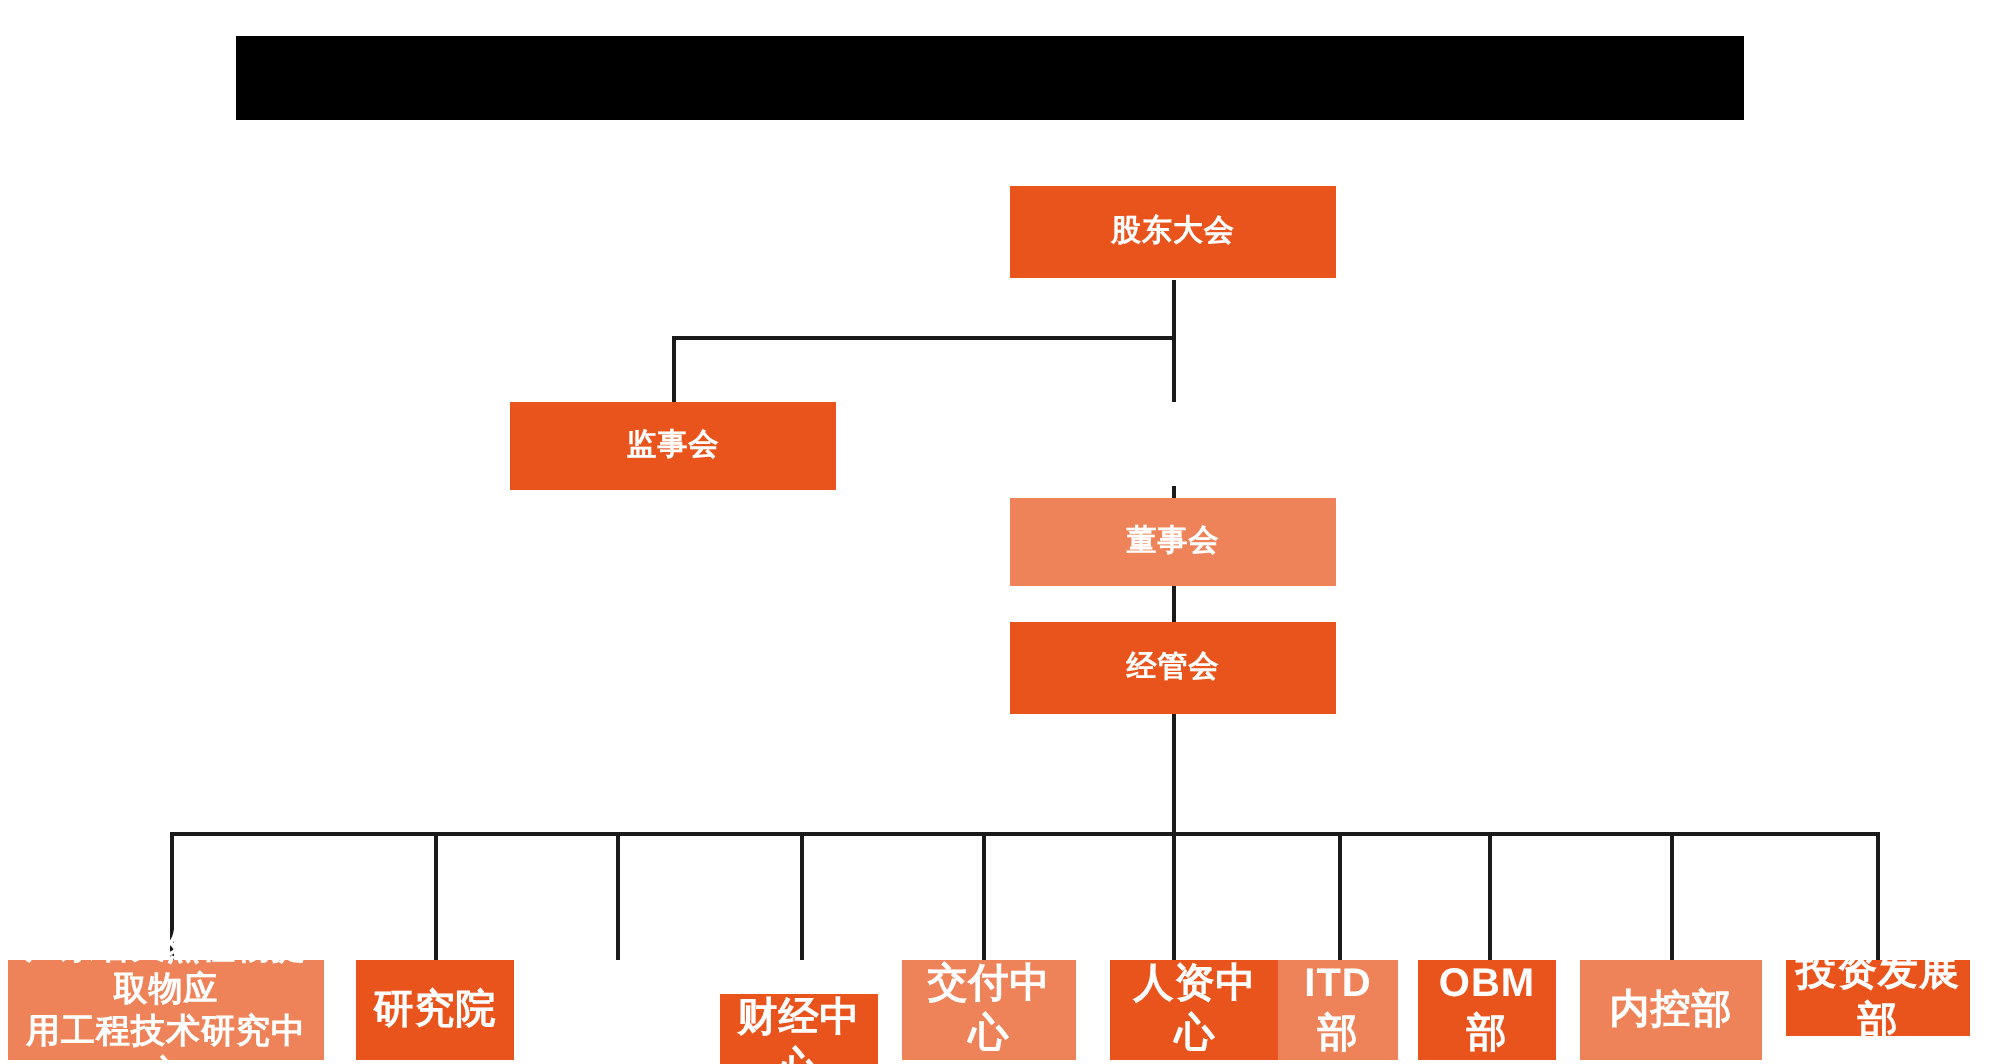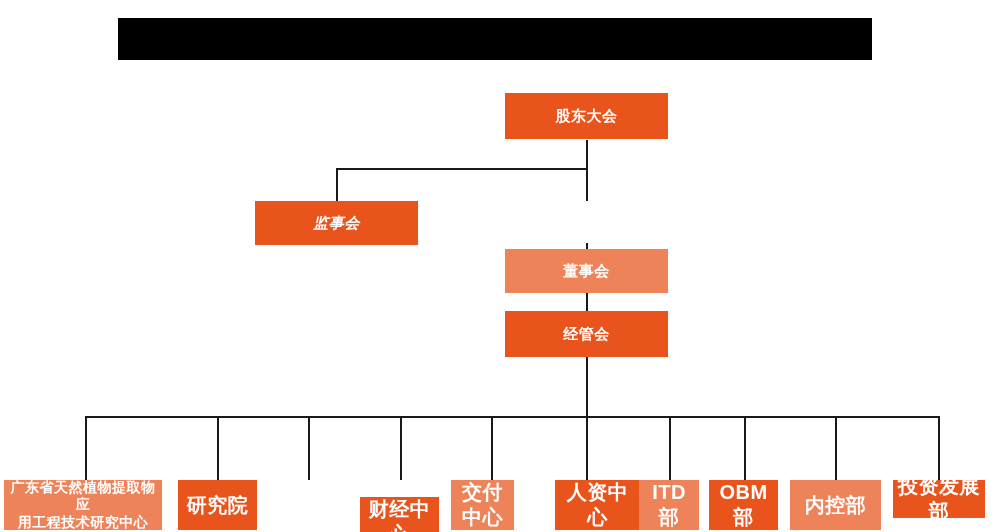--- a/index.html
+++ b/index.html
@@ -53,21 +53,21 @@
     user-select: none;
   }
   .node.dark  { background: #E9531C; }
   .node.light { background: #EE8258; }
 
   .node .label { display: block; width: 100%; }
 
   
   .sz-top    { font-size: 15px; }
   .sz-dept   { font-size: 20px; }
-  .sz-long   { font-size: 14px; }
+  .sz-long   { font-size: 17px; }
 </style>
 </head>
 <body>
 
 <div id="canvas">
 
   <div class="title-bar"></div>
 
   <div class="line v" style="left:586px; top:140px; height:30px;"></div>
 
@@ -91,21 +91,21 @@
   <div class="line v" style="left:586px; top:416px; height:64px;"></div>
   <div class="line v" style="left:669px; top:416px; height:64px;"></div>
   <div class="line v" style="left:744px; top:416px; height:64px;"></div>
   <div class="line v" style="left:835px; top:416px; height:64px;"></div>
   <div class="line v" style="left:938px; top:416px; height:64px;"></div>
 
   <div class="node dark sz-top" style="left:505px; top:93px; width:163px; height:46px;">
     <span class="label">股东大会</span>
   </div>
 
-  <div class="node dark sz-top" style="left:255px; top:201px; width:163px; height:44px;font-style:italic;">
+  <div class="node dark sz-top" style="left:255px; top:201px; width:163px; height:44px;">
     <span class="label">监事会</span>
   </div>
 
   <div class="node light sz-top" style="left:505px; top:201px; width:163px; height:44px;margin-top:48px;">
     <span class="label">董事会</span>
   </div>
 
   <div class="node dark sz-top" style="left:505px; top:311px; width:163px; height:46px;justify-content:center;">
     <span class="label">经管会</span>
   </div>
@@ -119,21 +119,21 @@
 
   <div class="node dark sz-dept" style="left:178px; top:480px; width:79px; height:50px;">
     <span class="label">研究院</span>
   </div>
 
 
   <div class="node dark sz-dept" style="left:360px; top:480px; width:79px; height:50px;margin-top:17px;">
     <span class="label">财经中心</span>
   </div>
 
-  <div class="node light sz-dept" style="left:451px; top:480px; width:63px; height:50px;">
+  <div class="node light sz-dept" style="left:451px; top:480px; width:87px; height:50px;">
     <span class="label">交付中心</span>
   </div>
 
   <div class="node dark sz-dept" style="left:555px; top:480px; width:85px; height:50px;">
     <span class="label">人资中心</span>
   </div>
 
   <div class="node light sz-dept" style="left:639px; top:480px; width:60px; height:50px;">
     <span class="label">ITD部</span>
   </div>

